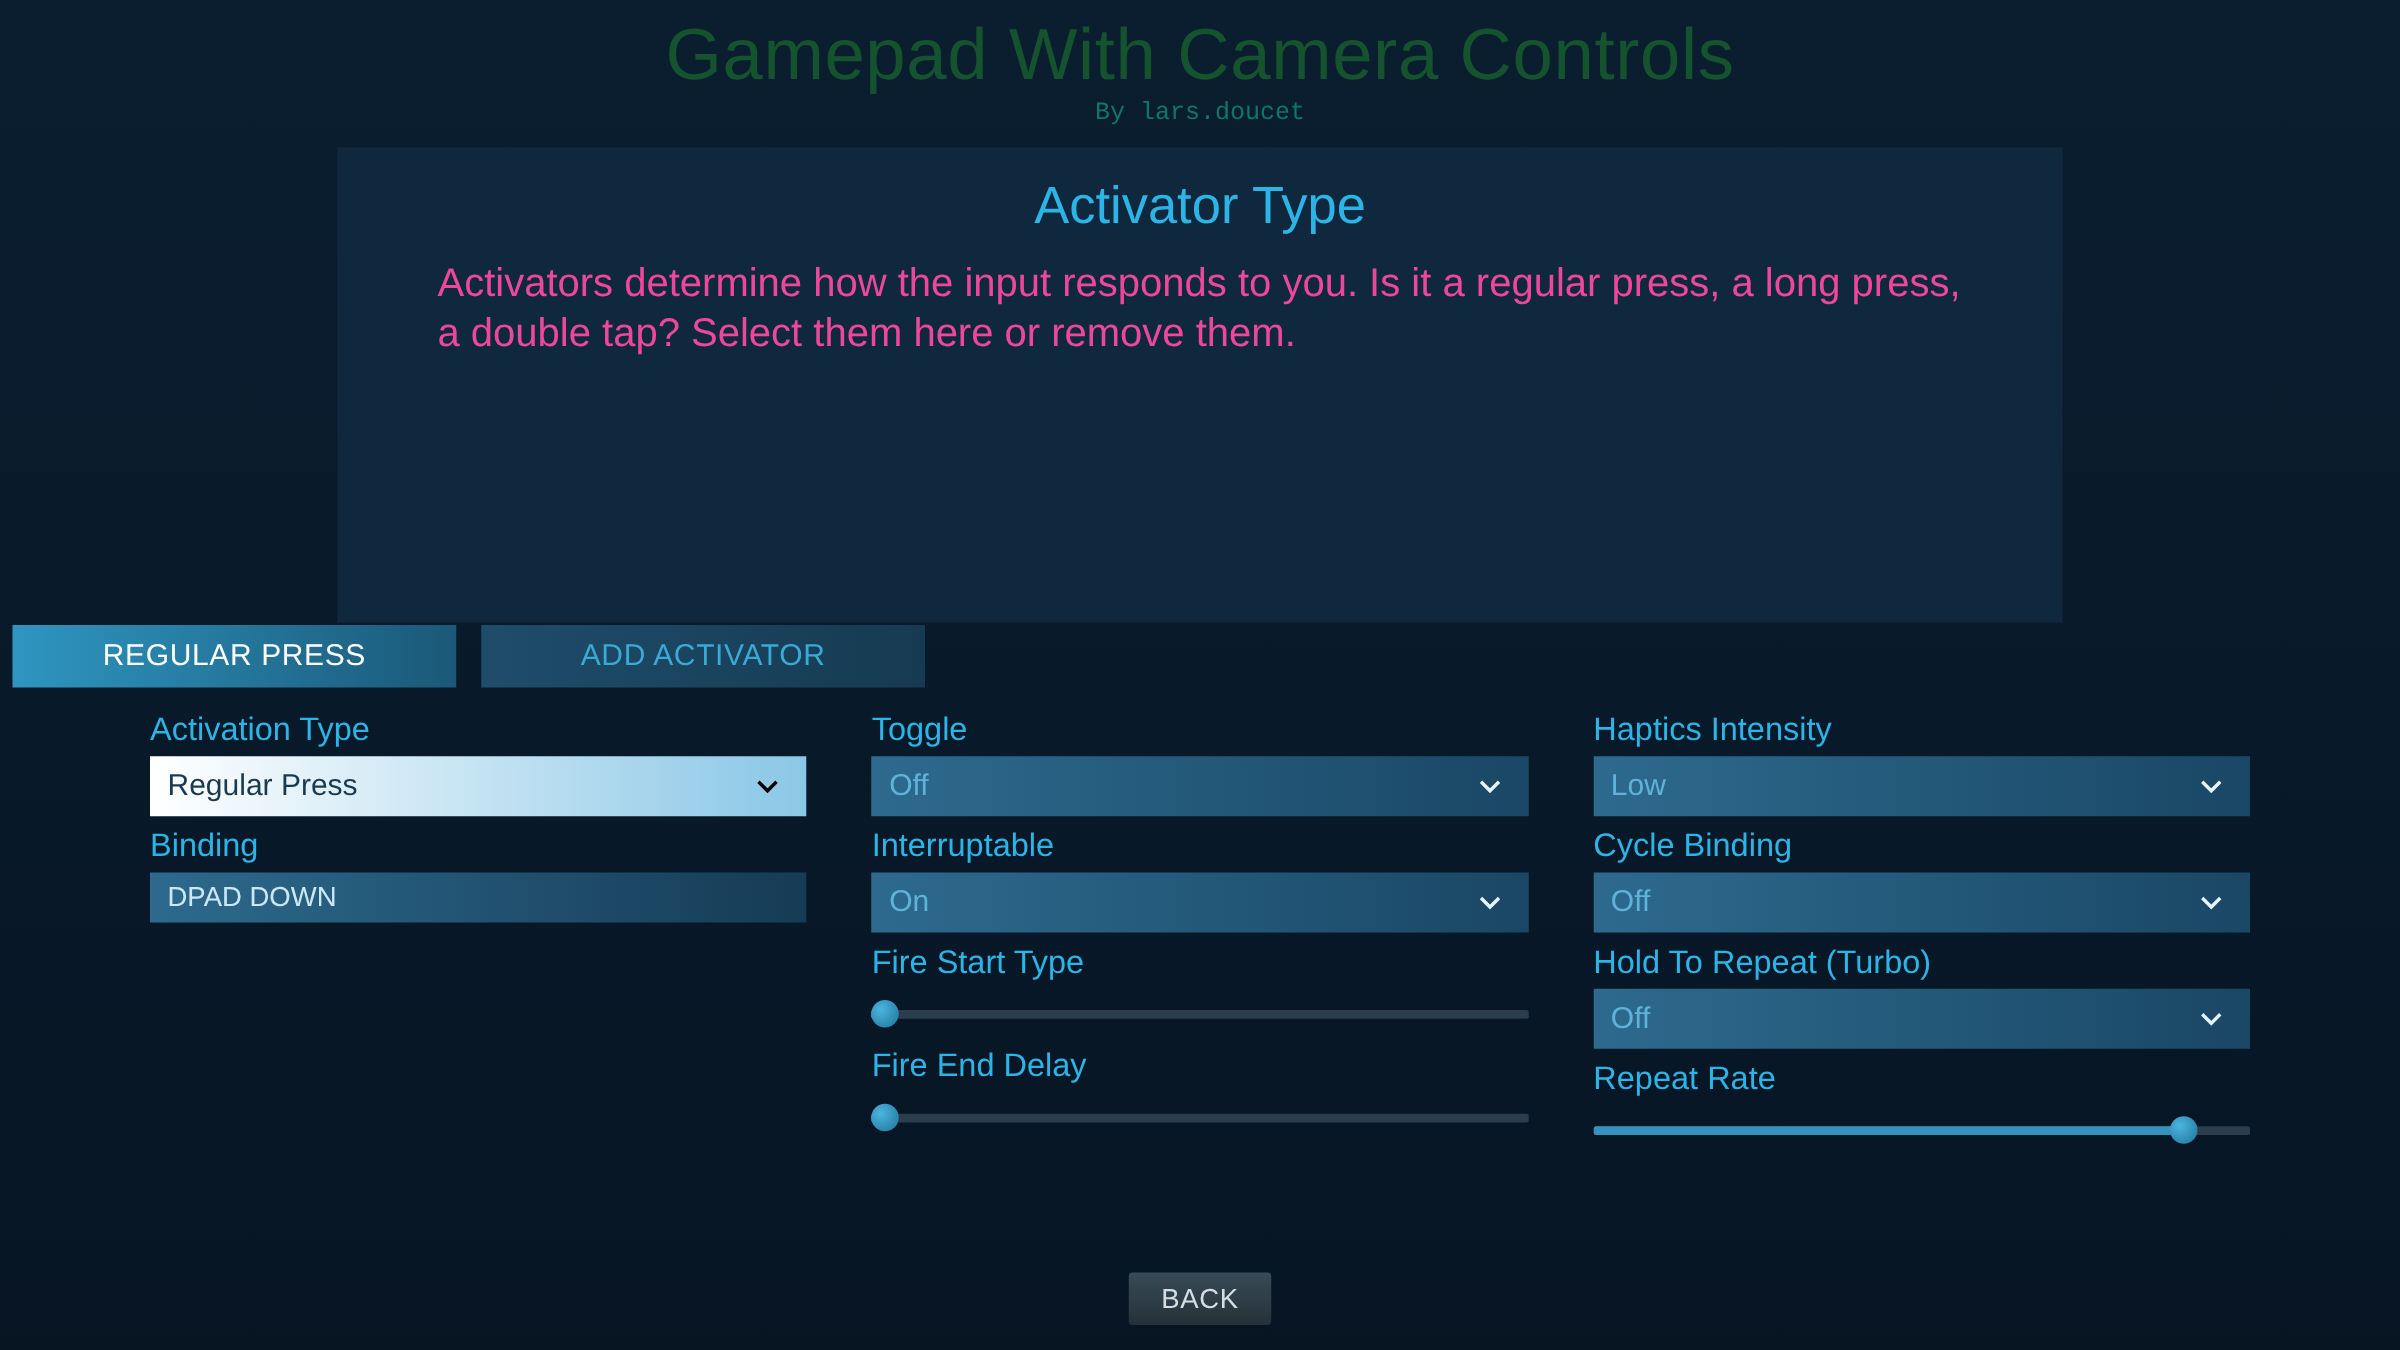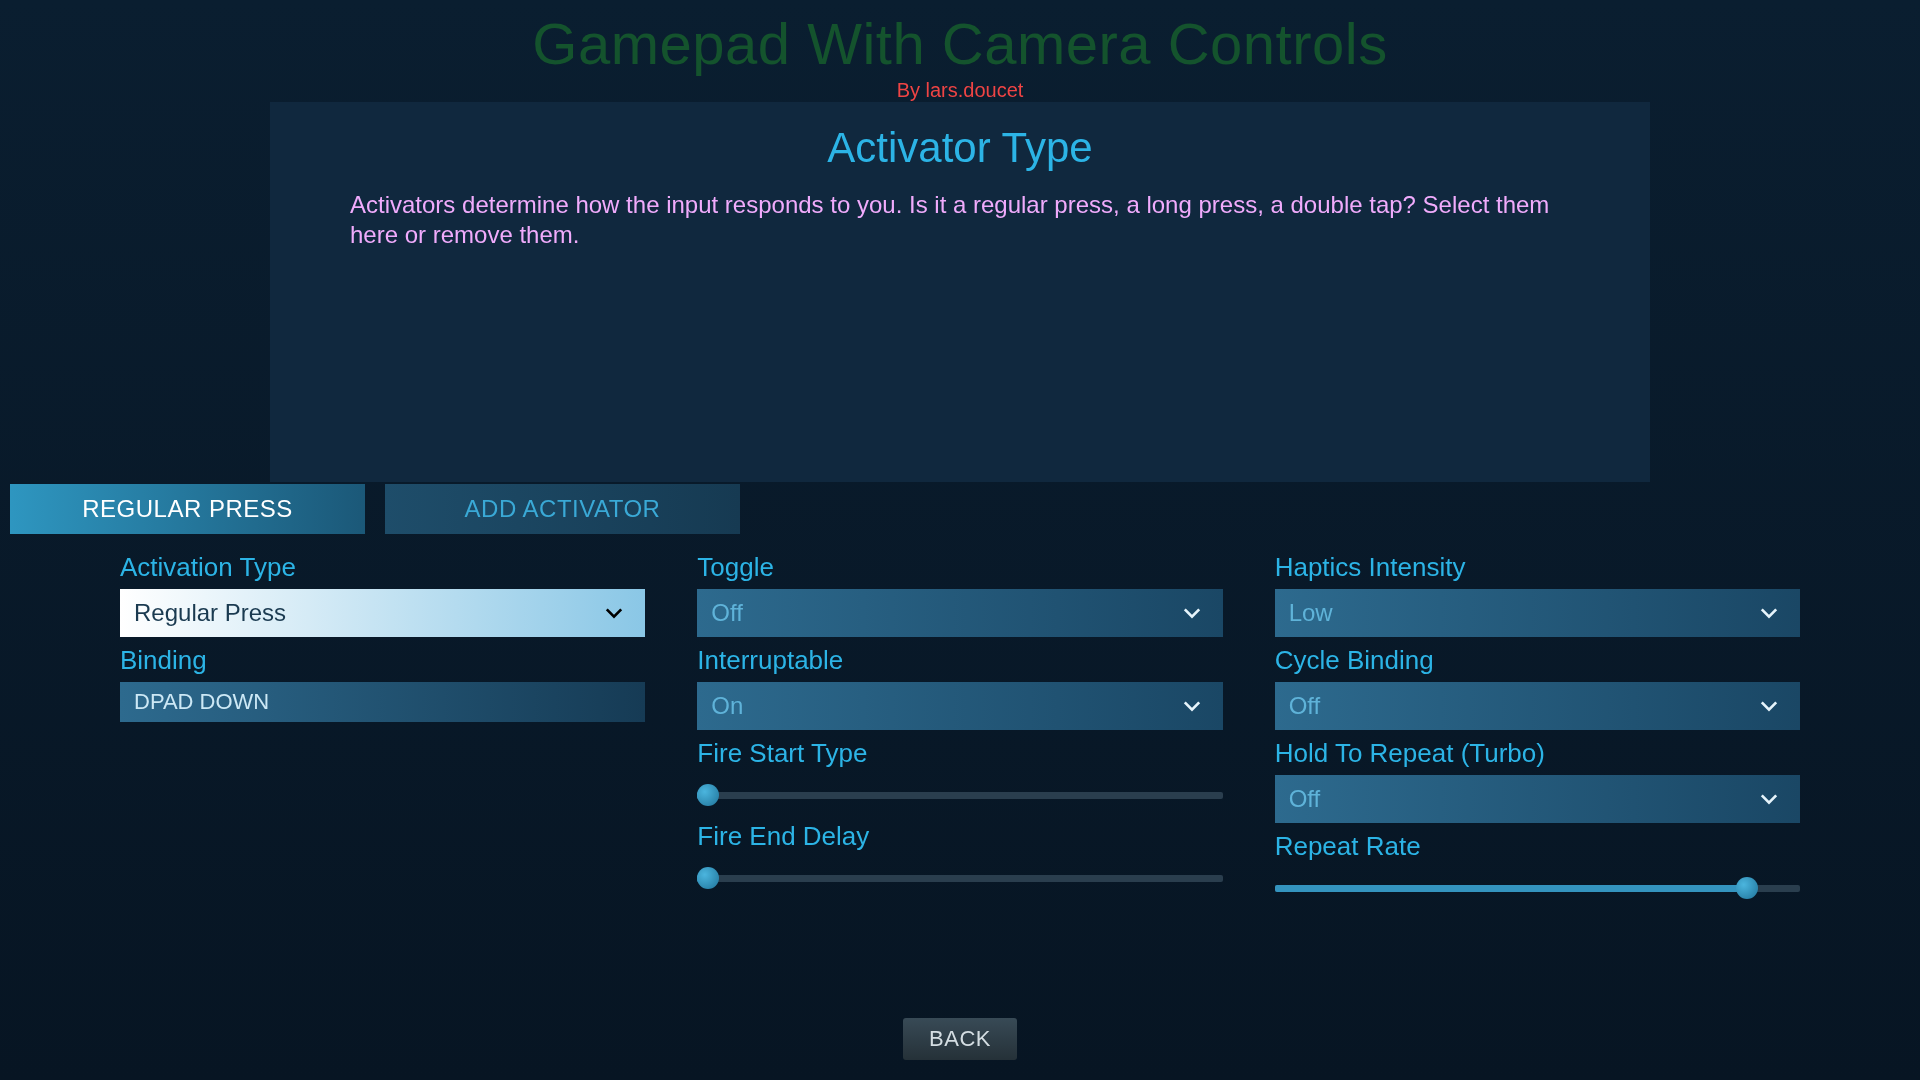--- a/index.html
+++ b/index.html
@@ -21,40 +21,41 @@
     padding-top: 10px;
   }
   .header h1 {
     font-size: 58px;
     font-weight: 400;
     color: #14532d;
     letter-spacing: 0.5px;
   }
   .header .byline {
     font-size: 20px;
-    color: #ef4444;
+    color: #0f766e;
     margin-top: 2px;
+    font-family: Liberation Mono, monospace;
   }
   .info-panel {
-    margin: 0 auto 0 auto;
+    margin: 16px auto 0 auto;
     width: 1380px;
     height: 380px;
     background: #10283e;
     padding: 22px 80px 20px 80px;
   }
   .info-panel h2 {
     text-align: center;
     font-size: 42px;
     font-weight: 400;
     color: #2cb4e6;
     margin-bottom: 18px;
   }
   .info-panel p {
-    font-size: 24px;
-    color: #f0abfc;
+    font-size: 32px;
+    color: #ec4899;
     line-height: 1.25;
   }
   .tab-row {
     display: flex;
     gap: 20px;
     padding-left: 10px;
     margin-top: 2px;
   }
   .tab {
     width: 355px;

